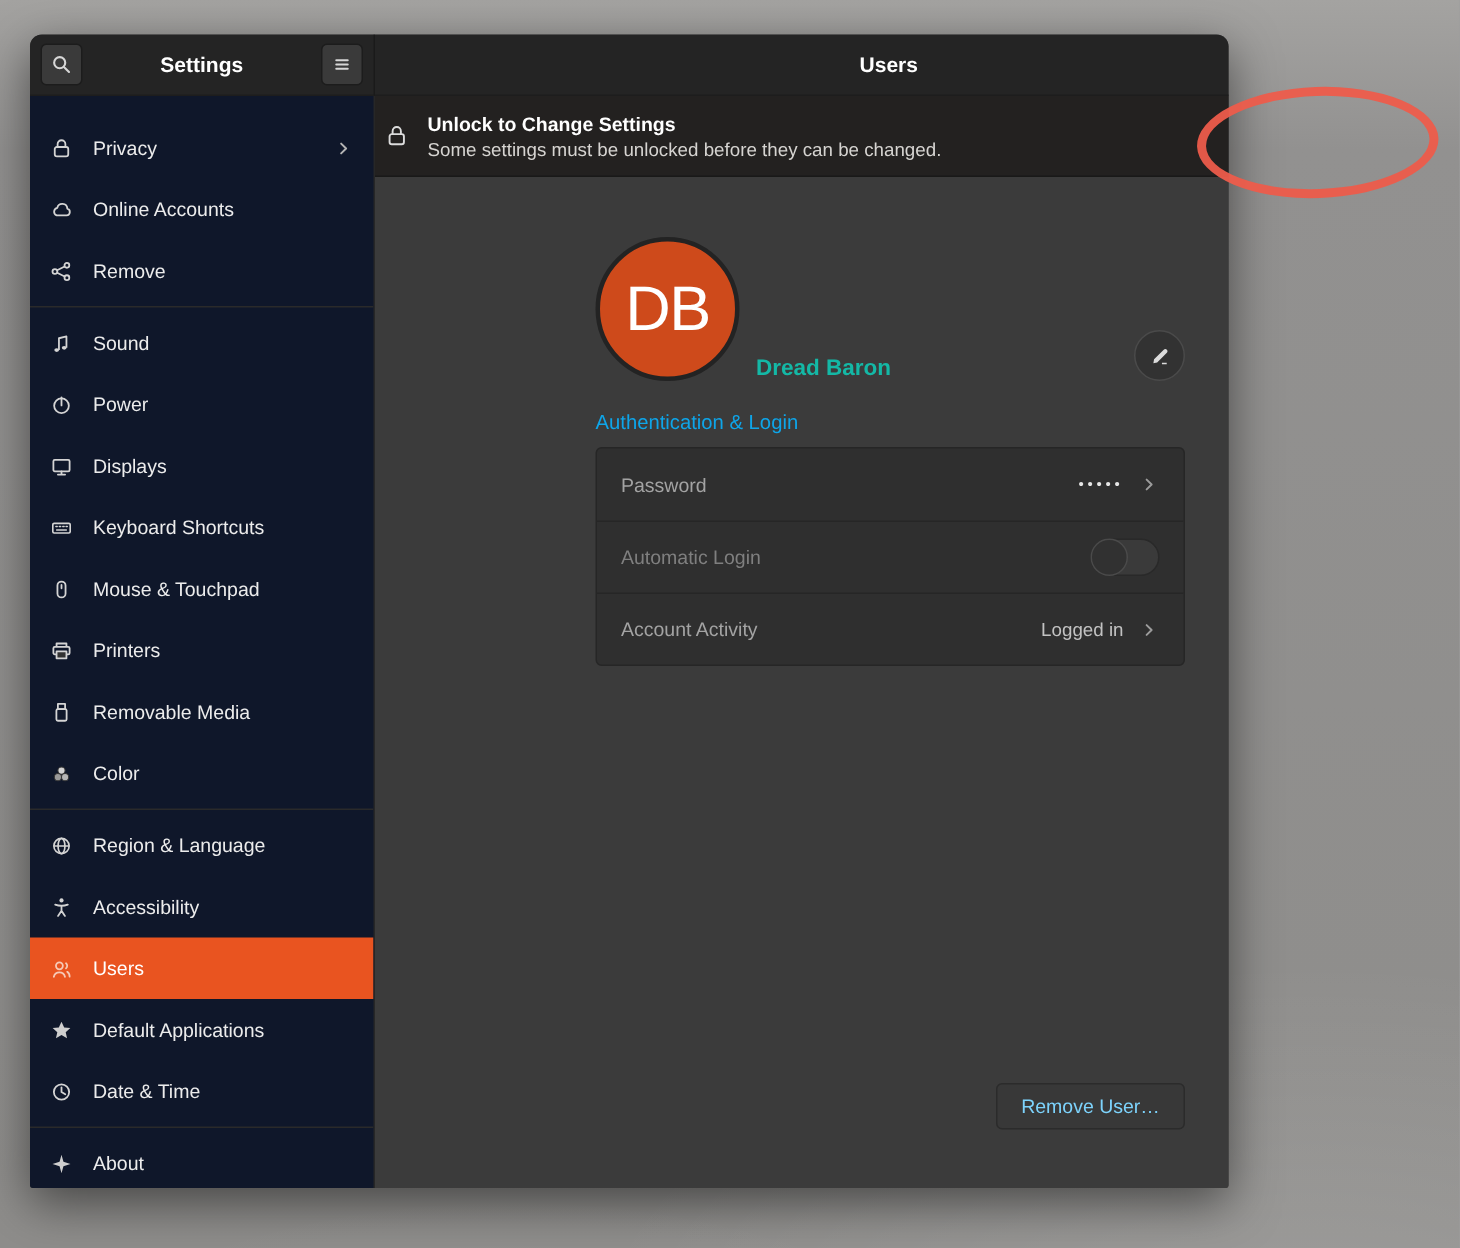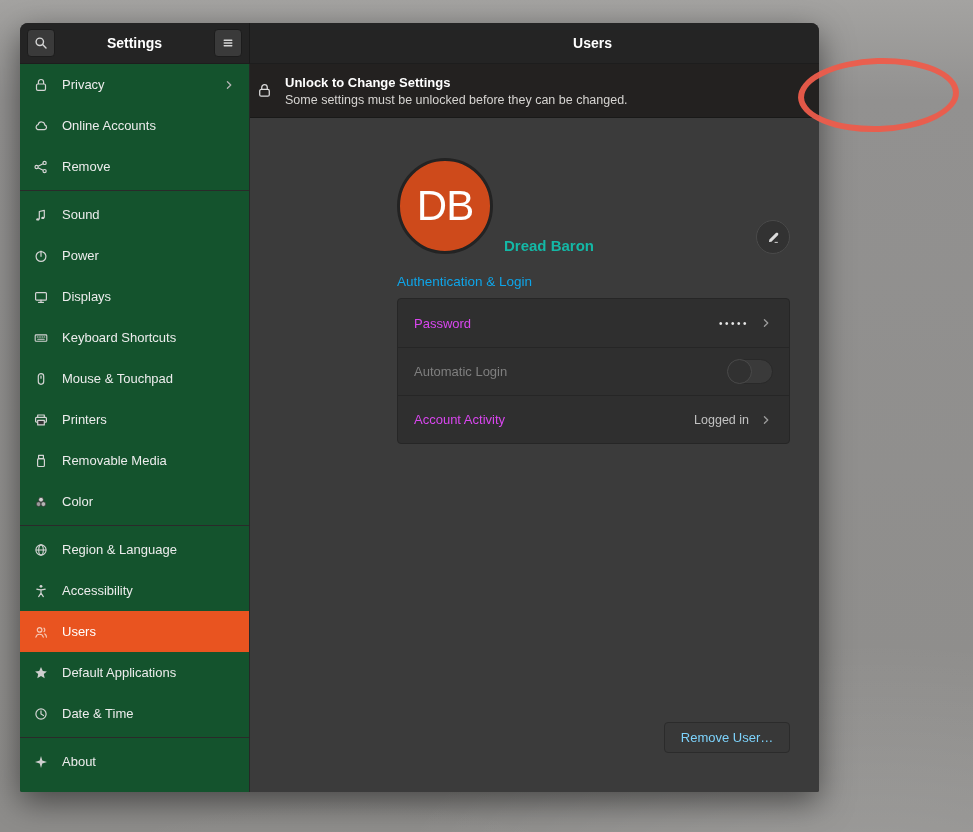--- a/index.html
+++ b/index.html
@@ -46,21 +46,21 @@
   }
   .ctl-min { width:10px; height:2px; background:#d8d8d8; margin-top:9px; cursor:pointer; }
   .ctl-max { width:10px; height:10px; border:1.5px solid #d8d8d8; cursor:pointer; }
   .ctl-close {
     width:22px; height:22px; border-radius:50%; background:#E9541F;
     display:flex; align-items:center; justify-content:center;
     color:#fff; font-size:15px; font-weight:bold; line-height:1; cursor:pointer;
   }
 
   
-  .sidebar { background:#14532d; border-right:1px solid #272727; padding-top:0; overflow:hidden; }
+  .sidebar { background:#0f172a; border-right:1px solid #272727; padding-top:14px; overflow:hidden; }
   .side-item {
     height:41px; display:flex; align-items:center; gap:13px;
     padding:0 13px; color:#ececec; font-size:13px; cursor:pointer;
   }
   .side-item svg { flex:0 0 auto; }
   .side-item .chev { margin-left:auto; }
   .side-item.selected { background:#E95420; color:#ffffff; }
   .side-sep { height:1px; background:#2a2a2a; margin:3px 0; }
 
   
@@ -93,21 +93,21 @@
     width:34px; height:34px; border-radius:50%;
     background:#323232; border:1px solid #4a4a4a;
     display:flex; align-items:center; justify-content:center; cursor:pointer;
   }
 
   .section-title { margin-top:20px; color:#0ea5e9; font-weight:normal; font-size:13.5px; }
 
   .auth-list { margin-top:9px; background:#2f2f2f; border:1px solid #262626; border-radius:4px; }
   .auth-row { height:48px; display:flex; align-items:center; padding:0 16px; cursor:pointer; }
   .auth-row + .auth-row { border-top:1px solid #262626; }
-  .row-label { color:#d946ef; font-size:13px; }
+  .row-label { color:#a3a3a3; font-size:13px; }
   .row-label.dim { color:#7f7f7f; }
   .row-right { margin-left:auto; display:flex; align-items:center; gap:10px; }
   .pw-dots { color:#e6e6e6; font-size:10px; letter-spacing:2.5px; }
   .row-value { color:#c2c2c2; font-size:12.5px; }
 
   .toggle {
     position:relative; width:46px; height:25px; border-radius:13px;
     background:#3a3a3a; border:1px solid #292929; cursor:pointer;
   }
   .toggle .knob {

